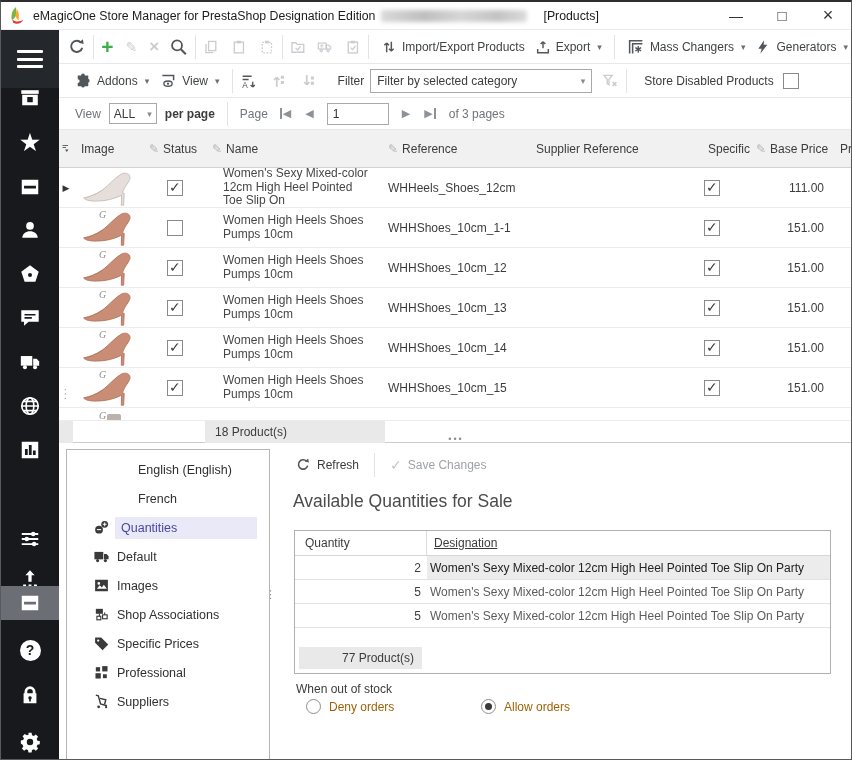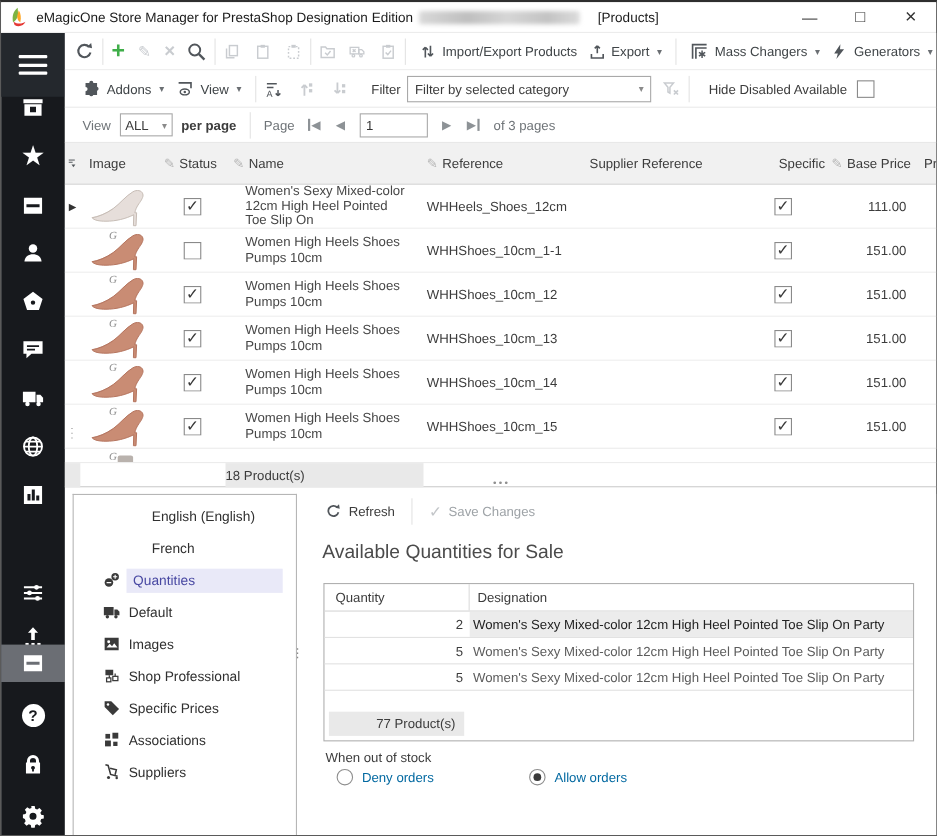--- a/index.html
+++ b/index.html
@@ -69,21 +69,21 @@
   .gutter{height:100%;display:flex;align-items:center;justify-content:center;color:#333;font-size:9px;}
   .imgcell{position:relative;height:100%;display:flex;align-items:center;justify-content:center;}
   .gbadge{position:absolute;left:26px;top:1px;font-family:"Liberation Serif",serif;font-style:italic;font-size:10px;color:#8f8f8f;}
   .ckcell{display:flex;align-items:center;justify-content:center;}
   .namecell{padding:0 8px 0 18px;color:#474747;line-height:13.5px;}
   .refcell{padding-left:8px;color:#3c3c3c;white-space:nowrap;}
   .pricecell{text-align:right;padding-right:10px;color:#3c3c3c;}
   .partial-row{height:13px;overflow:hidden;border-bottom:1px solid #ececec;position:relative;}
   .pfoot{position:relative;height:22px;margin-top:0;}
   .pfoot .gcell{position:absolute;left:0;top:0;width:14px;height:22px;background:var(--footer-bar-bg,#e9e9e9);}
-  .pfoot .bar{position:absolute;left:146px;top:0;width:180px;height:22px;background:var(--footer-bar-bg,#e9e9e9);display:flex;align-items:center;color:#3c3c3c;}
+  .pfoot .bar{position:absolute;left:146px;top:0;width:180px;height:22px;background:var(--footer-bar-bg,#e9e9e9);display:flex;align-items:center;padding-left:10px;color:#3c3c3c;}
   .grid-end{border-bottom:1px solid #cccccc;}
   .h-splitter{position:absolute;top:402px;left:0;width:100%;height:14px;display:flex;align-items:center;justify-content:center;color:#8f8f8f;font-size:9px;letter-spacing:2px;}
   .left-grip{position:absolute;left:0px;top:358px;color:#9a9a9a;font-size:10px;transform:rotate(90deg);transform-origin:6px 6px;letter-spacing:1px;}
   
   .tree-panel{position:absolute;left:7px;top:419px;width:204px;bottom:-1px;border:1px solid #b6b6b6;border-bottom:none;background:#fff;padding-top:5px;overflow:hidden;}
   .titem{height:29px;display:flex;align-items:center;color:#303030;font-size:12.5px;}
   .titem .chev{width:12px;height:12px;margin-left:12px;color:#4a4a4a;flex:none;}
   .titem .ticon{width:17px;height:17px;margin-left:9px;color:#3a3a3a;flex:none;}
   .titem .ticon svg{width:100%;height:100%;display:block;}
   .titem .tlabel{margin-left:7px;white-space:nowrap;}
@@ -94,29 +94,29 @@
   
   .right-panel{position:absolute;left:222px;top:419px;right:0;bottom:0;background:#fff;}
   .rp-toolbar{position:absolute;top:3px;left:6px;height:26px;display:flex;align-items:center;text-align:center;}
   .rp-btn{display:flex;align-items:center;gap:6px;padding:0 8px;color:#3c3c3c;}
   .rp-btn.disabled{color:#9ea3a7;}
   .save-check{font-size:14px;color:#c3c6c9;}
   .rp-heading{position:absolute;left:12px;top:42px;font-size:17.5px;color:#4b4b4b;}
   .qtable{position:absolute;left:13px;top:81px;width:537px;height:144px;border:1px solid #b0b0b0;background:#fff;}
   .qhead{display:grid;grid-template-columns:132px 1fr;height:25px;align-items:center;border-bottom:1px solid #d6d6d6;color:#3c3c3c;}
   .qhead .qh1{padding-left:10px;border-right:1px solid #dcdcdc;height:100%;display:flex;align-items:center;}
-  .qhead .qh2{padding-left:7px;}
+  .qhead .qh2{padding-left:7px;text-decoration:underline;}
   .qrow{display:grid;grid-template-columns:132px 1fr;height:24px;border-bottom:1px solid #e2e2e2;align-items:stretch;}
   .qrow .qty{display:flex;align-items:center;justify-content:flex-end;padding-right:6px;color:#3c3c3c;}
   .qrow .des{display:flex;align-items:center;padding-left:3px;color:#5c5c5c;white-space:nowrap;overflow:hidden;}
   .qrow.first .des{background:var(--row1-designation-bg,#ececec);color:#222;}
   .qfoot{position:absolute;left:4px;bottom:4px;width:123px;height:22px;background:var(--footer-bar-bg,#e9e9e9);display:flex;align-items:center;justify-content:flex-end;padding-right:8px;color:#3c3c3c;}
   .oos-label{position:absolute;left:15px;top:233px;color:#3c3c3c;}
   .oos-options{position:absolute;left:0;top:250px;width:100%;height:22px;}
-  .radio-opt{position:absolute;display:flex;align-items:center;gap:8px;white-space:nowrap;color:#0369a1;}
+  .radio-opt{position:absolute;display:flex;align-items:center;gap:8px;white-space:nowrap;color:#a16207;}
   .radio{width:15px;height:15px;border:1px solid #8e8e8e;border-radius:50%;background:#fff;position:relative;flex:none;}
   .radio.selected:after{content:"";position:absolute;left:3px;top:3px;width:7px;height:7px;border-radius:50%;background:#3a3a3a;}
   .pencil-sm{font-size:12px;color:#b3b3b3;line-height:10px;}
   .shoe{display:block;}
 </style>
 </head>
 <body>
 
 <div class="window">
 
@@ -438,21 +438,21 @@
         <span>Filter by selected category</span>
         <span class="caret">▾</span>
       </span>
       <span class="ic18 tico disabled" style="margin-left:9px;">
           <svg viewBox="0 0 24 24">
             <path d="M4 4.5h11l-4.3 5.2V17l-2.4-1.5V9.7z" fill="none" stroke="currentColor" stroke-width="1.8"></path>
             <path d="M15.5 13.5l5 5m0-5l-5 5" stroke="currentColor" stroke-width="2"></path>
           </svg>
         </span>
       <span class="sep"></span>
-      <span style="margin-left:10px;">Hide Disabled Available</span>
+      <span style="margin-left:10px;">Store Disabled Products</span>
       <span class="checkbox" style="margin-left:9px;"></span>
     </div>
 
     <div class="tb toolbar3">
       <span class="dim">View</span>
       <span class="combo small-combo">
         <span>ALL</span>
         <span class="caret">▾</span>
       </span>
       <span class="bold">per page</span>
@@ -715,21 +715,21 @@
             <span class="ticon">
               <svg viewBox="0 0 24 24">
                 <path fill="currentColor" d="M4 4h10v7H4z"></path>
                 <g fill="none" stroke="currentColor" stroke-width="1.6">
                   <rect x="13.5" y="12.5" width="6.5" height="5.5"></rect>
                   <rect x="5.5" y="14.5" width="5.5" height="5"></rect>
                   <path d="M9 11v3.5M16.5 9v3.5"></path>
                 </g>
               </svg>
             </span>
-            <span class="tlabel">Shop Professional</span>
+            <span class="tlabel">Shop Associations</span>
           </div>
           <div class="titem child">
             <span class="ticon">
               <svg viewBox="0 0 24 24">
                 <path fill="currentColor" d="M3 3.5h8.5l10 10-8 8L3 11z"></path>
                 <circle cx="7.3" cy="7.8" r="1.6" fill="#fff"></circle>
               </svg>
             </span>
             <span class="tlabel">Specific Prices</span>
           </div>
@@ -737,21 +737,21 @@
             <span class="ticon">
               <svg viewBox="0 0 24 24">
                 <g fill="currentColor">
                   <rect x="4" y="4.5" width="6" height="6"></rect>
                   <rect x="13" y="3" width="7.5" height="7.5"></rect>
                   <rect x="3.5" y="13" width="7.5" height="7.5"></rect>
                   <rect x="14" y="14.5" width="5.5" height="5.5"></rect>
                 </g>
               </svg>
             </span>
-            <span class="tlabel">Associations</span>
+            <span class="tlabel">Professional</span>
           </div>
           <div class="titem child">
             <span class="ticon">
               <svg viewBox="0 0 24 24">
                 <g fill="none" stroke="currentColor" stroke-width="2">
                   <path d="M4 3l3.5 1 3.2 11.5 9 2.5"></path>
                   <path d="M10 7.5l8 2.2-1.6 6.2"></path>
                 </g>
                 <circle cx="8" cy="19.5" r="2" fill="currentColor"></circle>
                 <circle cx="18.5" cy="20" r="1.6" fill="currentColor"></circle>

